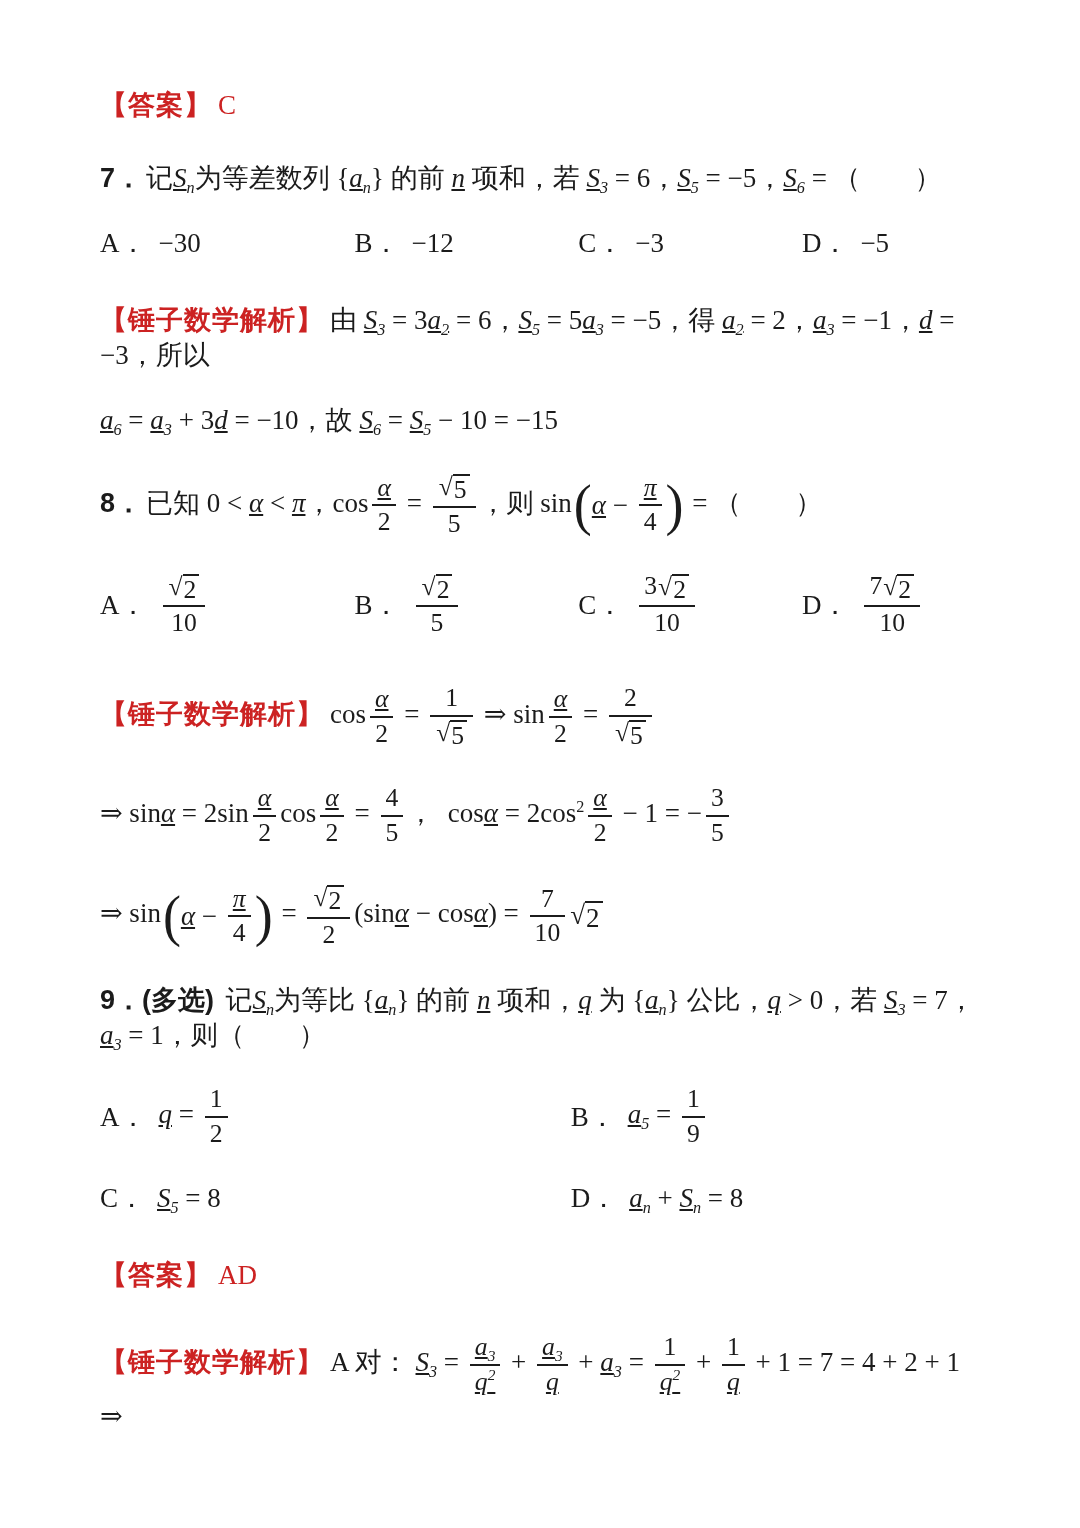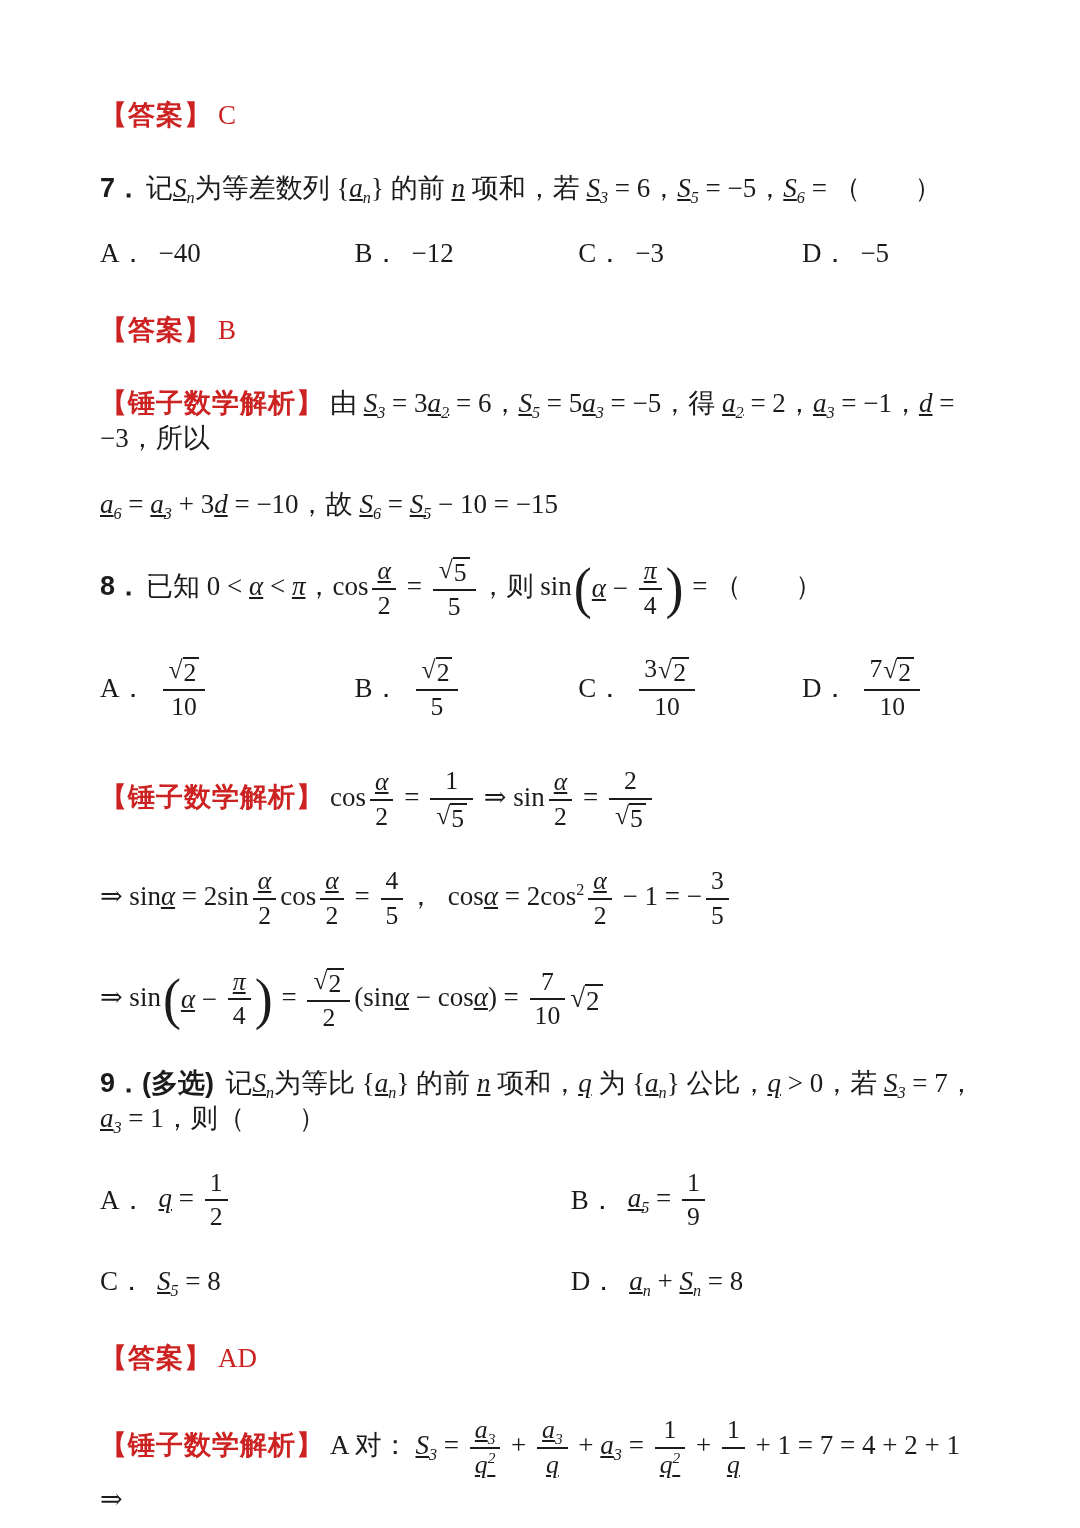--- a/index.html
+++ b/index.html
@@ -3,21 +3,21 @@
 <meta charset="utf-8">
 <style>
   html,body{margin:0;padding:0;background:#ffffff;}
   body{
     width:1080px;min-height:1528px;box-sizing:border-box;
     padding:88px 98px 30px 100px;position:relative;
     font-family:"Liberation Serif","DejaVu Serif",serif;
     color:#1b1b1b;font-size:27px;line-height:1.3;
   }
   .block{margin:0 0 34px;display:block;}
-  .block.answer{margin-bottom:38px;margin-top:10px;}
+  .block.answer{margin-bottom:38px;}
   .block.problem{margin-bottom:30px;}
   .block.options{margin-bottom:42px;}
   .block.analysis{margin-bottom:30px;}
   .block.line{margin-bottom:32px;}
   .red-label{
     color:#cc2222;font-weight:bold;
     font-family:"Liberation Sans","DejaVu Sans",sans-serif;
     letter-spacing:1px;margin-right:6px;
   }
   .red-value{color:#cc2222;font-family:"Liberation Serif","DejaVu Serif",serif;}
@@ -46,36 +46,35 @@
 </style>
 </head>
 <body>
 
 <main id="doc">
     <div class="block answer"><span class="red-label">【答案】</span><span class="red-value">C</span></div>
     <div class="block problem"><span class="prob-no">7．</span><span class="mtext">记</span><span class="mi">S<sub class="msub">n</sub></span><span class="mtext">为等差数列 {</span><span class="mi">a<sub class="msub">n</sub></span><span class="mtext">} 的前 </span><span class="mi">n</span><span class="mtext"> 项和，若 </span><span class="mi">S<sub class="msub">3</sub></span><span class="mtext"> = 6，</span><span class="mi">S<sub class="msub">5</sub></span><span class="mtext"> = −5，</span><span class="mi">S<sub class="msub">6</sub></span><span class="mtext"> = （　　）</span></div>
     <div class="block options cols4">
       <div class="opt">
         <span class="opt-label">A．</span>
-        <span class="opt-body"><span class="mtext">−40</span></span>
+        <span class="opt-body"><span class="mtext">−30</span></span>
       </div>
       <div class="opt">
         <span class="opt-label">B．</span>
         <span class="opt-body"><span class="mtext">−12</span></span>
       </div>
       <div class="opt">
         <span class="opt-label">C．</span>
         <span class="opt-body"><span class="mtext">−3</span></span>
       </div>
       <div class="opt">
         <span class="opt-label">D．</span>
         <span class="opt-body"><span class="mtext">−5</span></span>
       </div>
     </div>
-    <div class="block answer"><span class="red-label">【答案】</span><span class="red-value">B</span></div>
     <div class="block analysis"><span class="red-label">【锤子数学解析】</span><span class="mtext">由 </span><span class="mi">S<sub class="msub">3</sub></span><span class="mtext"> = 3</span><span class="mi">a<sub class="msub">2</sub></span><span class="mtext"> = 6，</span><span class="mi">S<sub class="msub">5</sub></span><span class="mtext"> = 5</span><span class="mi">a<sub class="msub">3</sub></span><span class="mtext"> = −5，得 </span><span class="mi">a<sub class="msub">2</sub></span><span class="mtext"> = 2，</span><span class="mi">a<sub class="msub">3</sub></span><span class="mtext"> = −1，</span><span class="mi">d</span><span class="mtext"> = −3，所以</span></div>
     <div class="block line"><span class="mi">a<sub class="msub">6</sub></span><span class="mtext"> = </span><span class="mi">a<sub class="msub">3</sub></span><span class="mtext"> + 3</span><span class="mi">d</span><span class="mtext"> = −10，故 </span><span class="mi">S<sub class="msub">6</sub></span><span class="mtext"> = </span><span class="mi">S<sub class="msub">5</sub></span><span class="mtext"> − 10 = −15</span></div>
     <div class="block problem"><span class="prob-no">8．</span><span class="mtext">已知 0 &lt; </span><span class="mi">α</span><span class="mtext"> &lt; </span><span class="mi">π</span><span class="mtext">，cos</span><span class="mfrac">
         <span class="mnum"><span class="mi">α</span></span>
         <span class="mden"><span class="mtext">2</span></span>
       </span><span class="mtext"> = </span><span class="mfrac">
         <span class="mnum"><span class="msqrt">
             <span class="rsign">√</span>
             <span class="rbody"><span class="mtext">5</span></span>
           </span></span>

